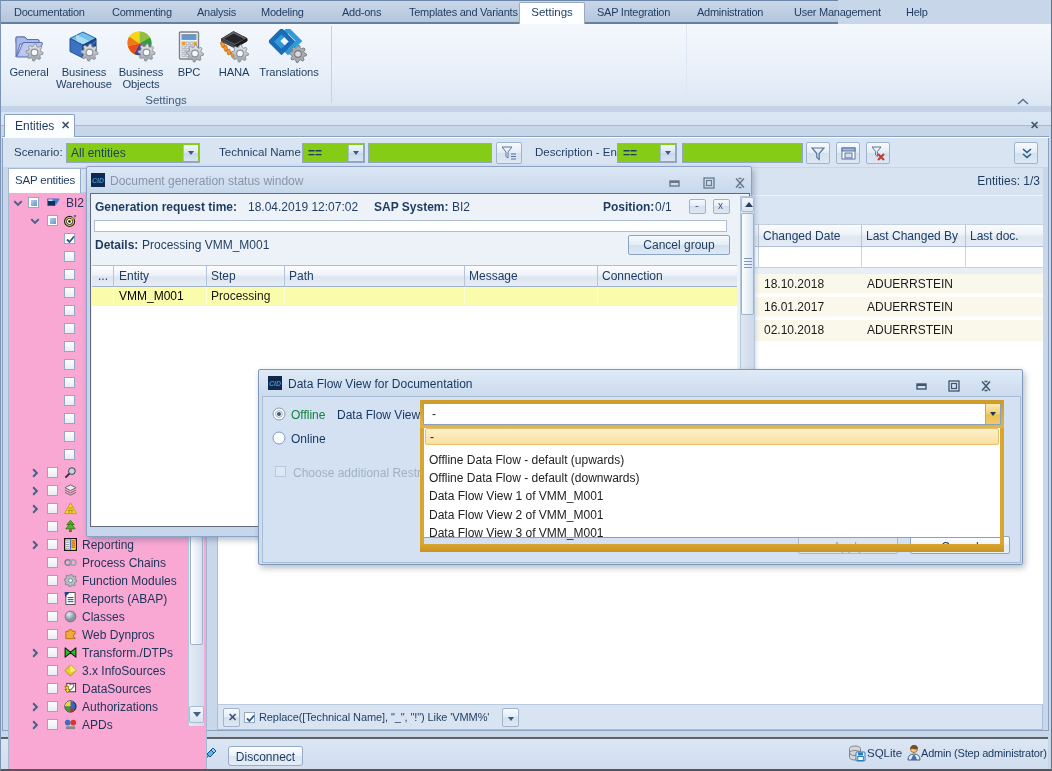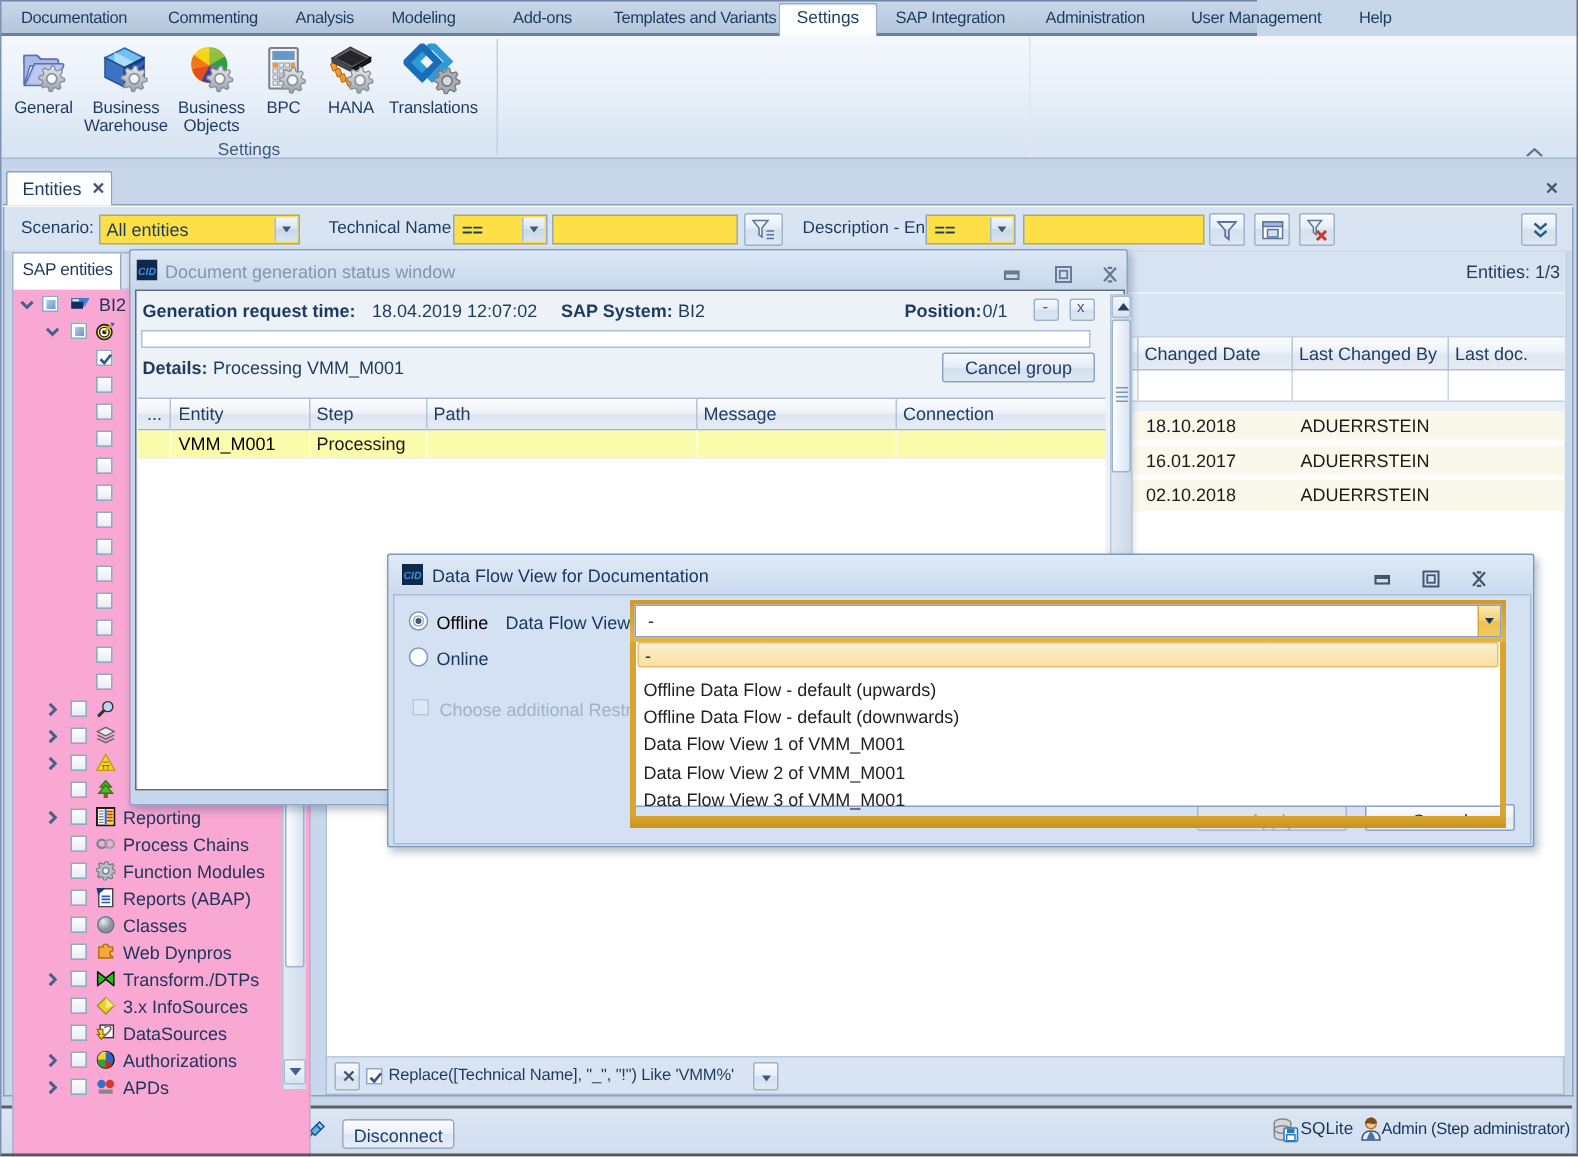--- a/index.html
+++ b/index.html
@@ -9,21 +9,21 @@
 
 
 #menubar { left:0; top:0; width:838px; height:24px; background:linear-gradient(#c9d6e8,#b4c6dc);
   border-top:1px solid #6d87a8; border-bottom:2px solid #64819f; }
 .mitem { position:absolute; top:5px; height:17px; font-size:11px; letter-spacing:-0.25px; color:#1e3b5f; white-space:nowrap; }
 #seltab { left:519px; top:2px; width:66px; height:22px; font-size:11.5px; background:#fdfeff;
   border:1px solid #98a9c3; border-bottom:none; border-radius:2px 2px 0 0;
   text-align:center; line-height:19px; color:#1e3b5f; }
 
 
-#ribbon { left:0; top:24px; width:1052px; height:82px;
+#ribbon { left:0; top:24px; width:1052px; height:102px;
   background:linear-gradient(#f4f8fd, #e9f0f9 45%, #dce7f4 80%, #d8e4f2);
   border-bottom:1px solid #a9bbd4; }
 #ribbon .gsep { position:absolute; left:331px; top:2px; width:1px; height:77px; background:#c3d2e5; }
 .ritem { position:absolute; top:5px; text-align:center; color:#1e3b5f; font-size:11.2px; line-height:12.2px; letter-spacing:-0.1px; }
 .ricon { display:block; margin:0 auto 3px auto; }
 #glabel { position:absolute; left:0; top:70px; width:332px; text-align:center; color:#3e5a7e; font-size:11.5px; }
 #rchev { position:absolute; left:1016px; top:72px; width:18px; height:12px; }
 #substrip { left:0; top:106px; width:1052px; height:6px; background:#c4d3e7; }
 
 
@@ -31,21 +31,21 @@
   border:1px solid #8aa1bf; border-bottom:none; border-radius:2px 2px 0 0; z-index:3; }
 #tabline { left:2px; top:136px; width:1047px; height:2px; background:#fafcfe; border-top:1px solid #8aa1bf; z-index:2;}
 .closex { color:#44546e; font-weight:bold; font-size:11px; }
 
 
 #page { left:2px; top:137px; width:1047px; height:594px; background:#c9d7ea; border:1px solid #8aa1bf; border-top:none; z-index:1; }
 
 
 #filterrow { left:3px; top:138px; width:1045px; height:29px; background:#d9e4f3; z-index:2; }
 .lbl { position:absolute; font-size:11.5px; color:#1e3b5f; white-space:nowrap; }
-.field { position:absolute; background:#fde047; border:1px solid #93a8c5; }
+.field { position:absolute; background:#84cc16; border:1px solid #93a8c5; }
 .combo-btn { position:absolute; right:1px; top:1px; bottom:1px; width:15px;
   background:linear-gradient(#f2f7fc,#d8e4f1 50%,#c8d8ea 50%,#d8e4f1);
   border-left:1px solid #aabdd6; }
 .arr-d { position:absolute; left:4px; top:6px; width:0; height:0; border-left:3.5px solid transparent; border-right:3.5px solid transparent; border-top:4px solid #3c5a80; }
 .tbtn { position:absolute; border:1px solid #9fb3cd; border-radius:2px;
   background:linear-gradient(#f6fafd,#e3ecf6 50%,#d3e0ef 50%,#dde8f3); }
 
 
 #treepanel { left:8px; top:168px; width:199px; height:616px; background:#f9a8d4; border:1px solid #a4b8d2; z-index:2; overflow:hidden; }
 .trow { position:absolute; height:18px; white-space:nowrap; font-size:12px; color:#20355a; }
@@ -673,21 +673,21 @@
     </svg>
   <svg style="position:absolute;left:719px;top:10px;" width="16" height="12" viewBox="0 0 16 12">
       <path d="M4 1.5 L12 10.5 M12 1.5 L4 10.5 M6.5 1.5 h3 M6.5 10.5 h3" stroke="#44546e" stroke-width="1.5" fill="none"></path>
     </svg>
   <div id="dlg2c" style="position:absolute;left:3px;top:26px;width:759px;height:167px;background:#d3e1f3;border:1px solid #a9bcd6;">
     <svg style="position:absolute;left:9px;top:10px;" width="14" height="14" viewBox="0 0 14 14">
         <circle cx="7" cy="7" r="6" fill="#fdfeff" stroke="#8399b8"></circle>
         <circle cx="7" cy="7" r="3.4" fill="none" stroke="#9db0c8"></circle>
         <circle cx="7" cy="7" r="2" fill="#44546e"></circle>
       </svg>
-    <span style="position:absolute;left:28px;top:11px;color:#000000;">Offline</span>
+    <span style="position:absolute;left:28px;top:11px;color:#15803d;">Offline</span>
     <span style="position:absolute;left:74px;top:11px;color:#17365d;">Data Flow View</span>
     <svg style="position:absolute;left:9px;top:34px;" width="14" height="14" viewBox="0 0 14 14">
         <circle cx="7" cy="7" r="6" fill="#fdfeff" stroke="#8399b8"></circle>
       </svg>
     <span style="position:absolute;left:28px;top:35px;color:#17365d;">Online</span>
     <span class="cb" style="left:12px;top:69px;border-color:#b8c7da;background:#dde8f4;"></span>
     <span style="position:absolute;left:30px;top:69px;color:#a3b0c4;">Choose additional Restric</span>
 
     <div style="position:absolute;left:535px;top:139px;width:100px;height:18px;overflow:hidden;background:#dde4ed;border:1px solid #aab8ca;border-radius:2px;">
         <span style="position:absolute;left:50%;transform:translateX(-50%);top:3px;color:#96a2b2;">Apply</span>

